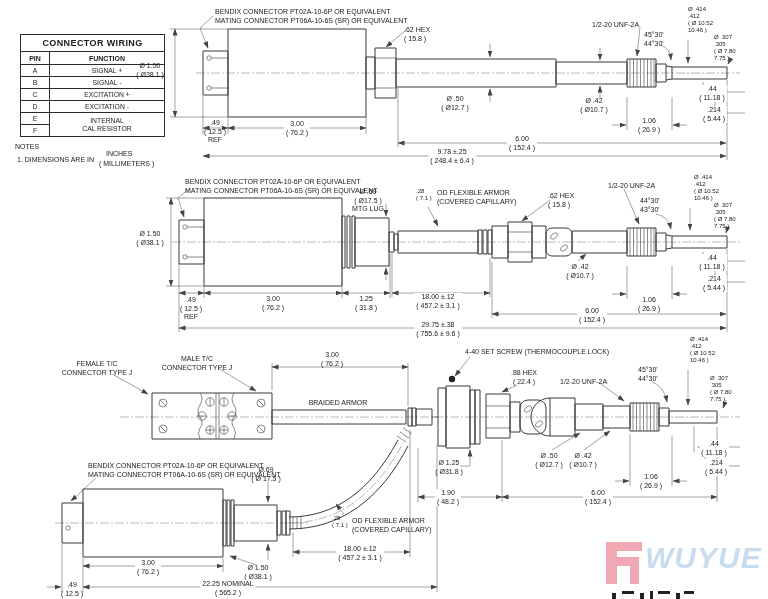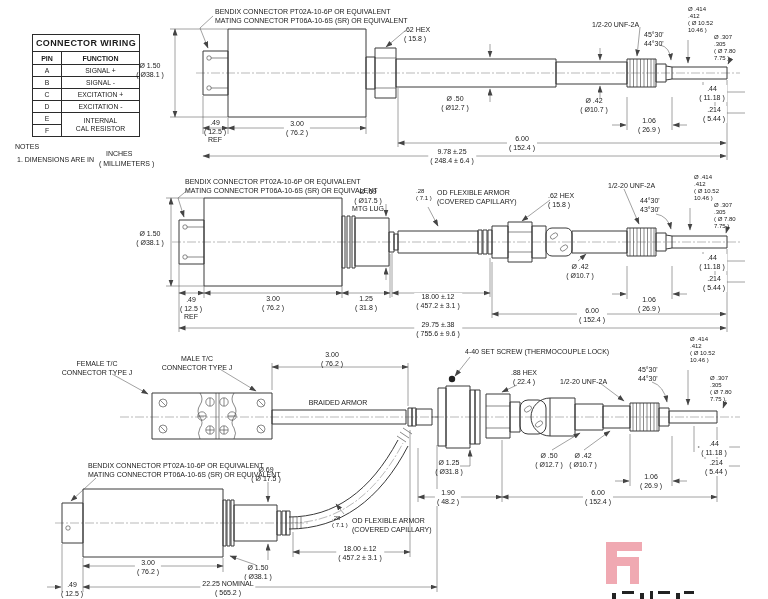--- a/index.html
+++ b/index.html
@@ -9,21 +9,21 @@
   svg *{vector-effect:non-scaling-stroke;}
   .o{stroke:#3a3a3a;stroke-width:1;fill:none;}
   .t{stroke:#3a3a3a;stroke-width:.6;fill:none;}
   .d{stroke:#555;stroke-width:.55;fill:none;}
   .cl{stroke:#8a8a8a;stroke-width:.6;fill:none;stroke-dasharray:9 2 2 2;}
   .lbl{position:absolute;font-size:7px;line-height:1.22;white-space:pre-line;
        text-align:center;transform:translateX(-50%);}
   .left{transform:none;text-align:left;}
   .sm{font-size:6px;line-height:1.15;}
   .bg{background:#fff;padding:0 2px;}
-  table.cw{position:absolute;left:32px;top:34px;width:108px;border-collapse:collapse;}
+  table.cw{position:absolute;left:20px;top:34px;width:145px;border-collapse:collapse;}
   table.cw th,table.cw td{border:1px solid #2b2b2b;text-align:center;padding:0;}
   .cw-title{font-size:9px;font-weight:bold;height:16px;letter-spacing:.4px;}
   .cw-h{font-size:7px;font-weight:bold;height:12px;}
   .cw td{font-size:6.8px;height:11px;}
   .cw .pinc{width:28px;}
   .cw .efc span{display:block;line-height:1.08;}
   .notes{position:absolute;font-size:7px;}
   .logo-text{position:absolute;left:645px;top:541px;font-size:30px;font-weight:bold;
              font-style:italic;color:#c9dcee;letter-spacing:1px;}
 </style>
@@ -447,14 +447,15 @@
 REF</div>
 <div class="lbl bg" style="left:228px;top:580px;">22.25  NOMINAL
 ( 565.2 )</div>
 <div class="lbl bg" style="left:360px;top:545px;">18.00 ±.12
 ( 457.2 ± 3.1 )</div>
 <div class="lbl left sm" style="left:332px;top:515px;">.28
 ( 7.1 )</div>
 <div class="lbl left" style="left:352px;top:517px;">OD FLEXIBLE ARMOR
 (COVERED CAPILLARY)</div>
 
+<div class="logo-text">WUYUE</div>
 
 </div>
 
 </body></html>

